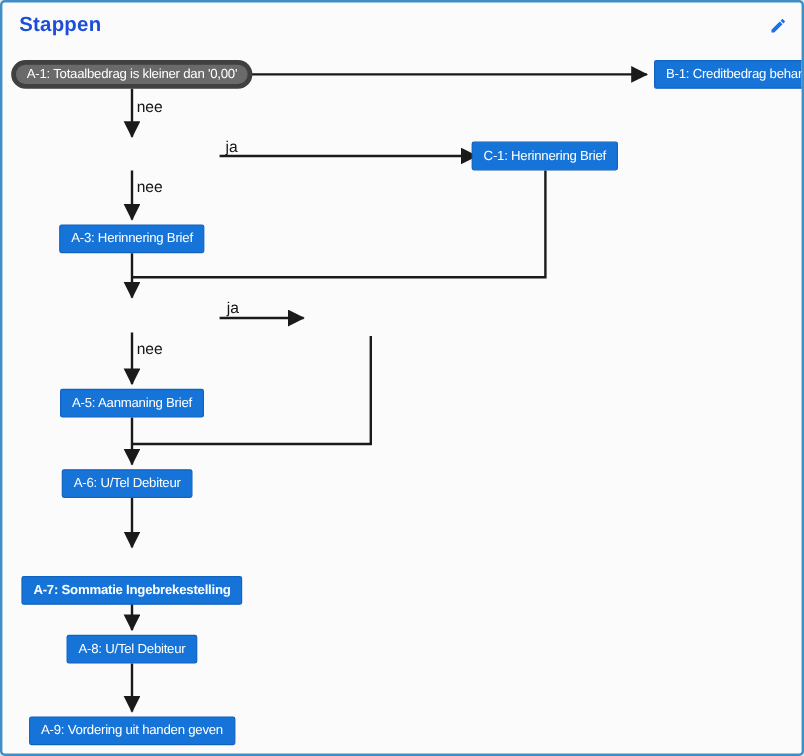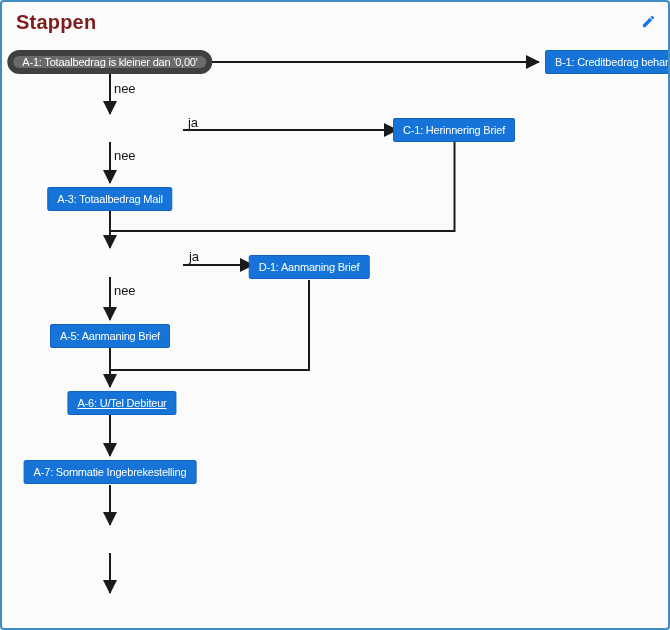--- a/index.html
+++ b/index.html
@@ -17,23 +17,23 @@
   }
 
   .header {
     position: absolute;
     top: 0; left: 0; right: 0;
     height: 38px;
   }
   .page-title {
     position: absolute;
     left: 14px; top: 9px;
-    font-size: 20px;
+    font-size: 17px;
     font-weight: bold;
-    color: #7f1d1d;
+    color: #1d4ed8;
     letter-spacing: 0.2px;
   }
   .edit-btn {
     position: absolute;
     right: 10px; top: 9px;
     width: 20px; height: 20px;
     display: flex; align-items: center; justify-content: center;
     cursor: pointer;
     background: transparent;
     border: none;
@@ -51,21 +51,21 @@
     padding: 0 9px;
     white-space: nowrap;
     color: #ffffff;
     font-size: 11px;
     letter-spacing: -0.2px;
     cursor: pointer;
   }
   .node.centered { transform: translateX(-50%); }
   .node.decision {
     background: #6a6a6a;
-    border: 6px solid #404040;
+    border: 4px solid #404040;
     border-radius: 12px;
   }
   .node.action {
     background: #1674d8;
     border: 1px solid #1263c0;
     border-radius: 2px;
   }
 
   .edge-label {
     position: absolute;
@@ -134,27 +134,28 @@
     <div class="edge-label" style="left:187px; top:247px;">ja</div>
     <div class="edge-label" style="left:112px; top:281px;">nee</div>
 
     <div class="node decision centered" style="left:108px; top:48px;">A-1: Totaalbedrag is kleiner dan '0,00'</div>
 
     <div class="node action" style="left:543px; top:48px;">B-1: Creditbedrag behandelen</div>
 
 
     <div class="node action centered" style="left:452px; top:116px;">C-1: Herinnering Brief</div>
 
-    <div class="node action centered" style="left:108px; top:185px;">A-3: Totaalbedrag Mail</div>
+    <div class="node action centered" style="left:108px; top:185px;">A-3: Herinnering Brief</div>
 
 
-    <div class="node action centered" style="left:307px; top:253px;">D-1: Aanmaning Brief</div>
 
     <div class="node action centered" style="left:108px; top:322px;">A-5: Aanmaning Brief</div>
 
-    <div class="node action centered" style="left:120px; top:389px;text-decoration:underline;">A-6: U/Tel Debiteur</div>
+    <div class="node action centered" style="left:104px; top:389px;">A-6: U/Tel Debiteur</div>
 
-    <div class="node action centered" style="left:108px; top:458px;">A-7: Sommatie Ingebrekestelling</div>
+    <div class="node action centered" style="left:108px; top:478px;font-weight:bold;">A-7: Sommatie Ingebrekestelling</div>
 
+    <div class="node action centered" style="left:108px; top:527px;">A-8: U/Tel Debiteur</div>
 
+    <div class="node action centered" style="left:108px; top:595px;">A-9: Vordering uit handen geven</div>
 
   </div>
 </div>
 
 </body></html>

